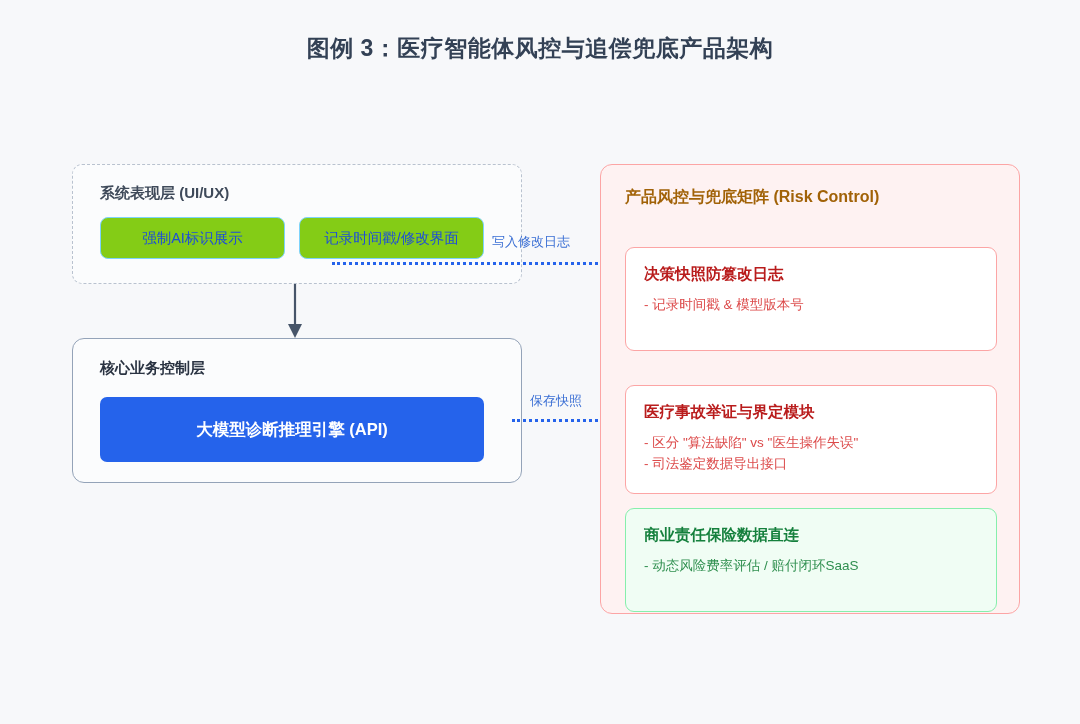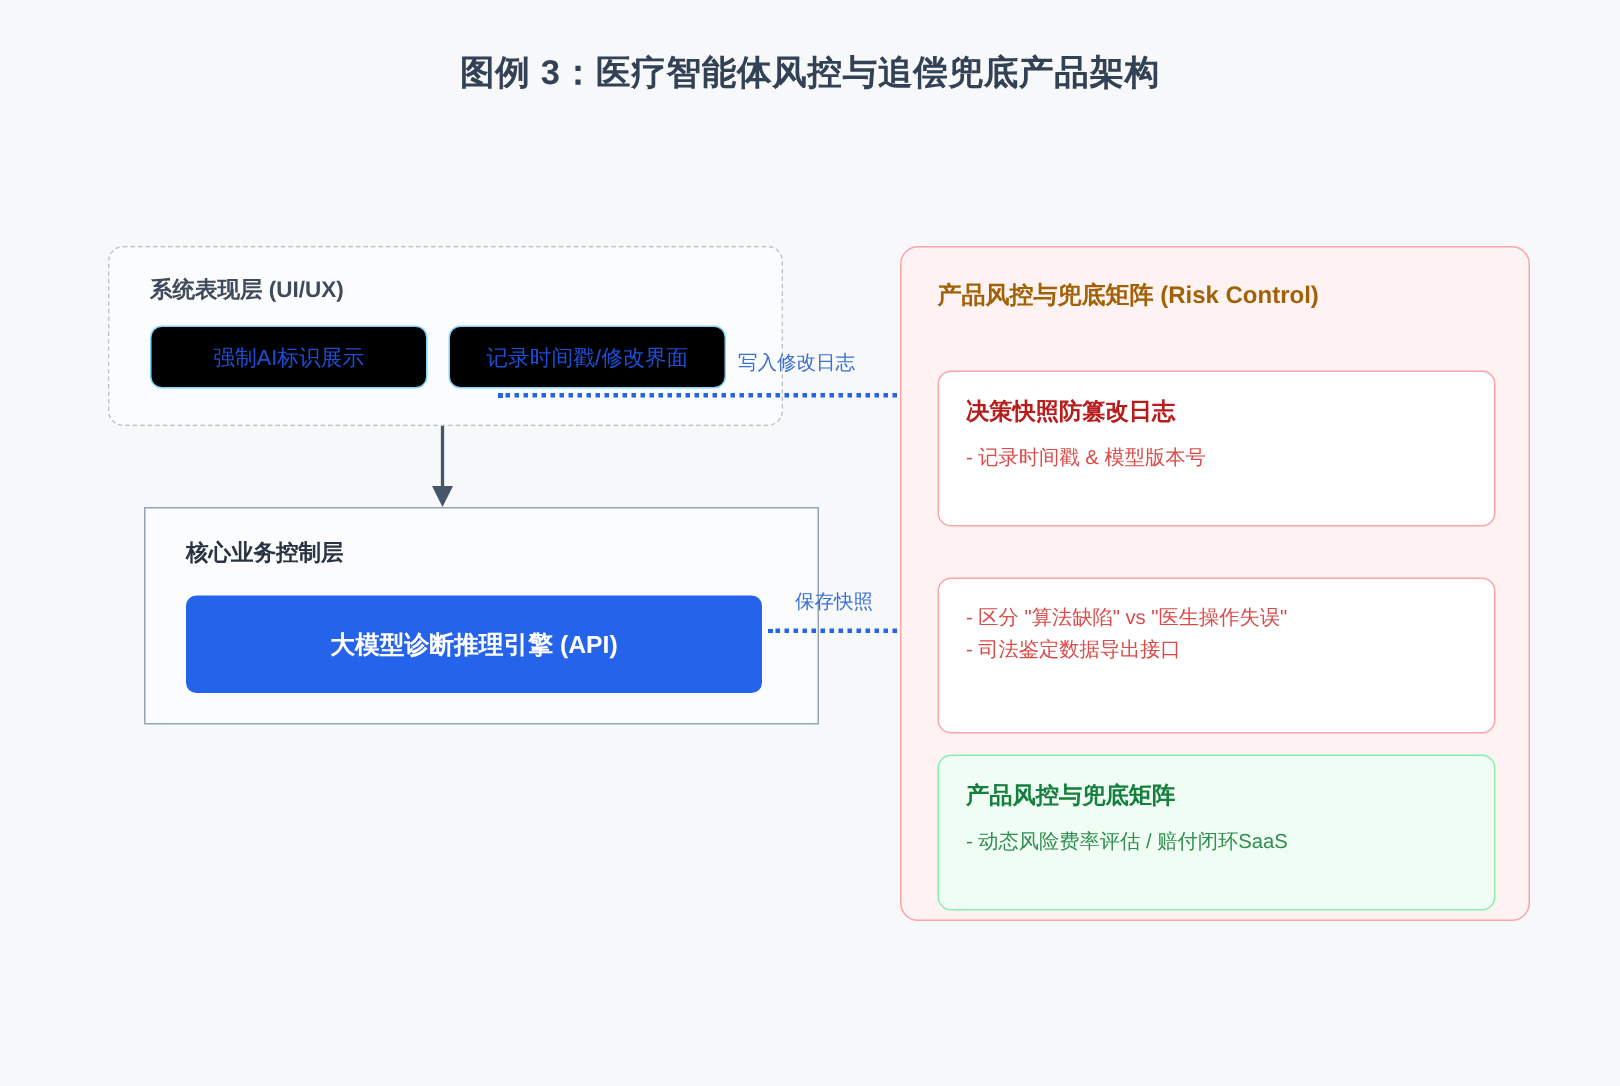--- a/index.html
+++ b/index.html
@@ -60,40 +60,39 @@
     top: 52px;
     display: flex;
     gap: 14px;
   }
 
   .chip {
     width: 185px;
     height: 42px;
     border: 1.4px solid #7dd3fc;
     border-radius: 8px;
-    background: #000000;
+    background: #84cc16;
     color: #1d4ed8;
     font-size: 14.5px;
     display: flex;
     align-items: center;
     justify-content: center;
     white-space: nowrap;
   }
 
   
   .layer-core {
     position: absolute;
     left: 72px;
     top: 338px;
     width: 450px;
     height: 145px;
     border: 1.6px solid #94a3b8;
-    border-radius: 0;
+    border-radius: 12px;
     background: #fbfcfd;
-    margin-left: 24px;
   }
 
   .core-title {
     position: absolute;
     left: 27px;
     top: 20px;
     font-size: 15px;
     font-weight: bold;
     color: #2a3342;
   }
@@ -269,25 +268,26 @@
     <div class="risk-panel-title">产品风控与兜底矩阵 (Risk Control)</div>
 
     <div class="card-stack">
 
       <div class="risk-card red">
         <div class="card-title">决策快照防篡改日志</div>
         <div class="card-line">- 记录时间戳 &amp; 模型版本号</div>
       </div>
 
       <div class="risk-card red">
+        <div class="card-title">医疗事故举证与界定模块</div>
         <div class="card-line">- 区分 "算法缺陷" vs "医生操作失误"</div>
         <div class="card-line">- 司法鉴定数据导出接口</div>
       </div>
 
       <div class="risk-card green">
-        <div class="card-title">产品风控与兜底矩阵</div>
+        <div class="card-title">商业责任保险数据直连</div>
         <div class="card-line">- 动态风险费率评估 / 赔付闭环SaaS</div>
       </div>
 
     </div>
   </div>
 
 </div>
 
 </body></html>

